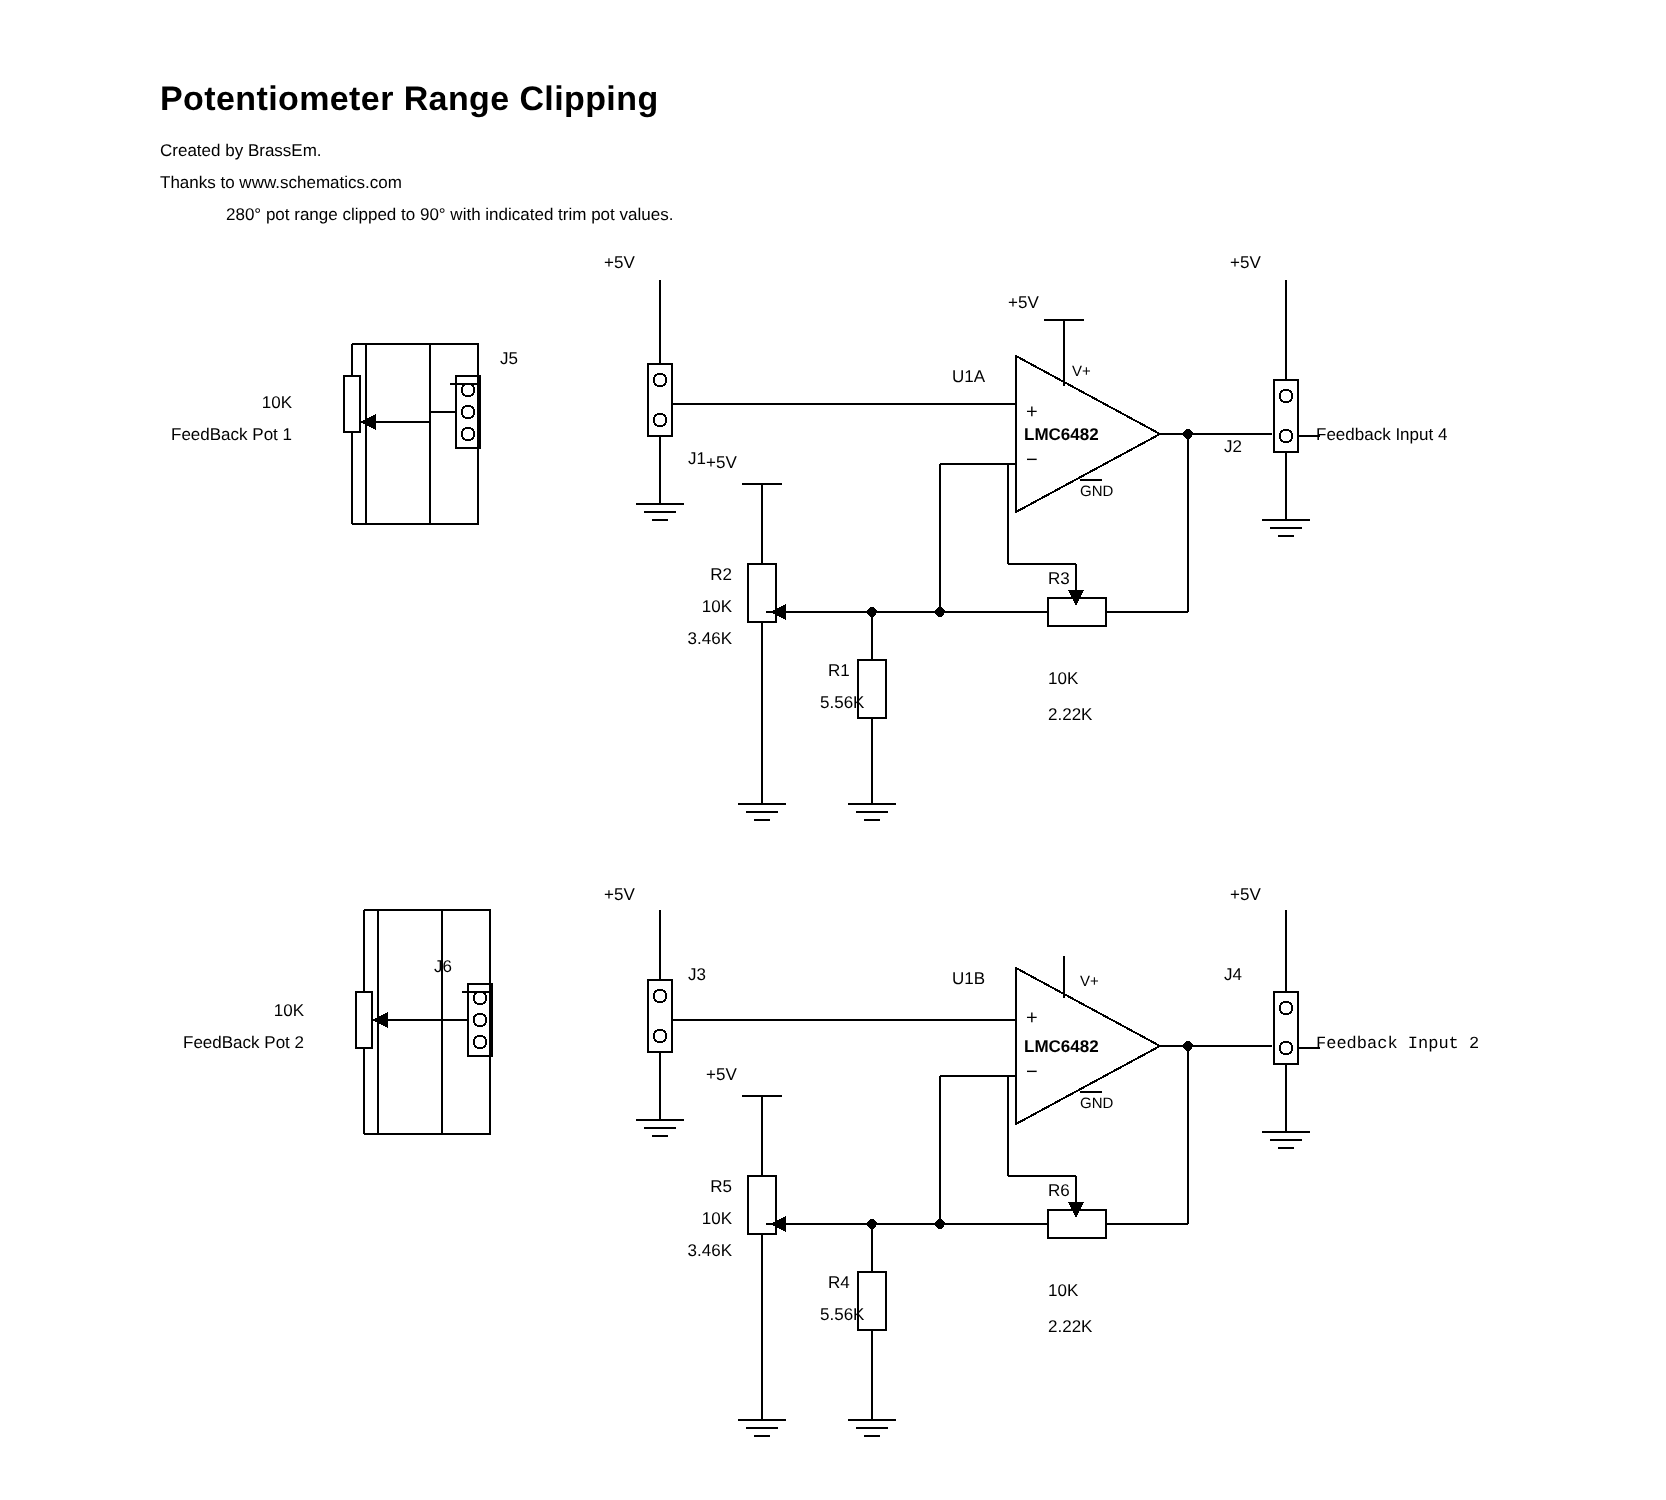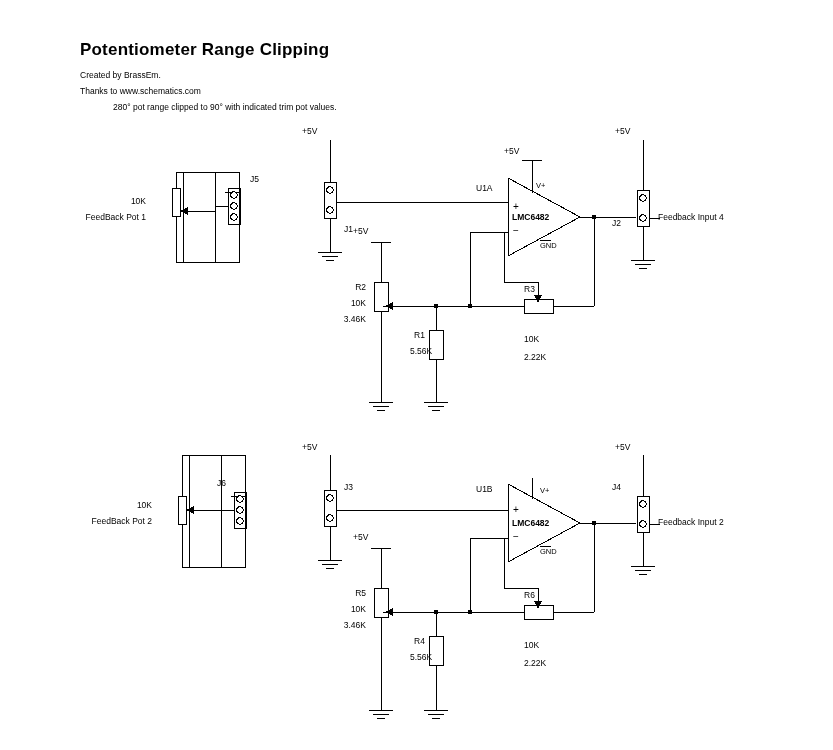--- a/index.html
+++ b/index.html
@@ -282,21 +282,21 @@
 
   <div class="lbl" style="left:476px; top:472px;">U1B</div>
   <div class="lbl" style="left:513px; top:492px; font-size:10px;">+</div>
   <div class="lbl" style="left:513px; top:519px; font-size:10px;">−</div>
   <div class="lbl b" style="left:512px; top:506px;">LMC6482</div>
   <div class="lbl" style="left:540px; top:473px; font-size:7.5px;">V+</div>
   <div class="lbl" style="left:540px; top:534px; font-size:7.5px;">GND</div>
 
   <div class="lbl" style="left:612px; top:470px;">J4</div>
   <div class="lbl c" style="left:615px; top:430px; width:56px;">+5V</div>
-  <div class="lbl" style="left:658px; top:505px;">Feedback Input 2</div>
+  <div class="lbl" style="left:658px; top:505px;font-family:Liberation Mono, monospace;">Feedback Input 2</div>
 
   <div class="lbl c" style="left:353px; top:520px; width:56px;">+5V</div>
   <div class="lbl r" style="left:322px; top:576px; width:44px;">R5</div>
   <div class="lbl r" style="left:322px; top:592px; width:44px;">10K</div>
   <div class="lbl r" style="left:316px; top:608px; width:50px;">3.46K</div>
 
   <div class="lbl" style="left:414px; top:624px;">R4</div>
   <div class="lbl" style="left:410px; top:640px;">5.56K</div>
 
   <div class="lbl" style="left:524px; top:578px;">R6</div>

